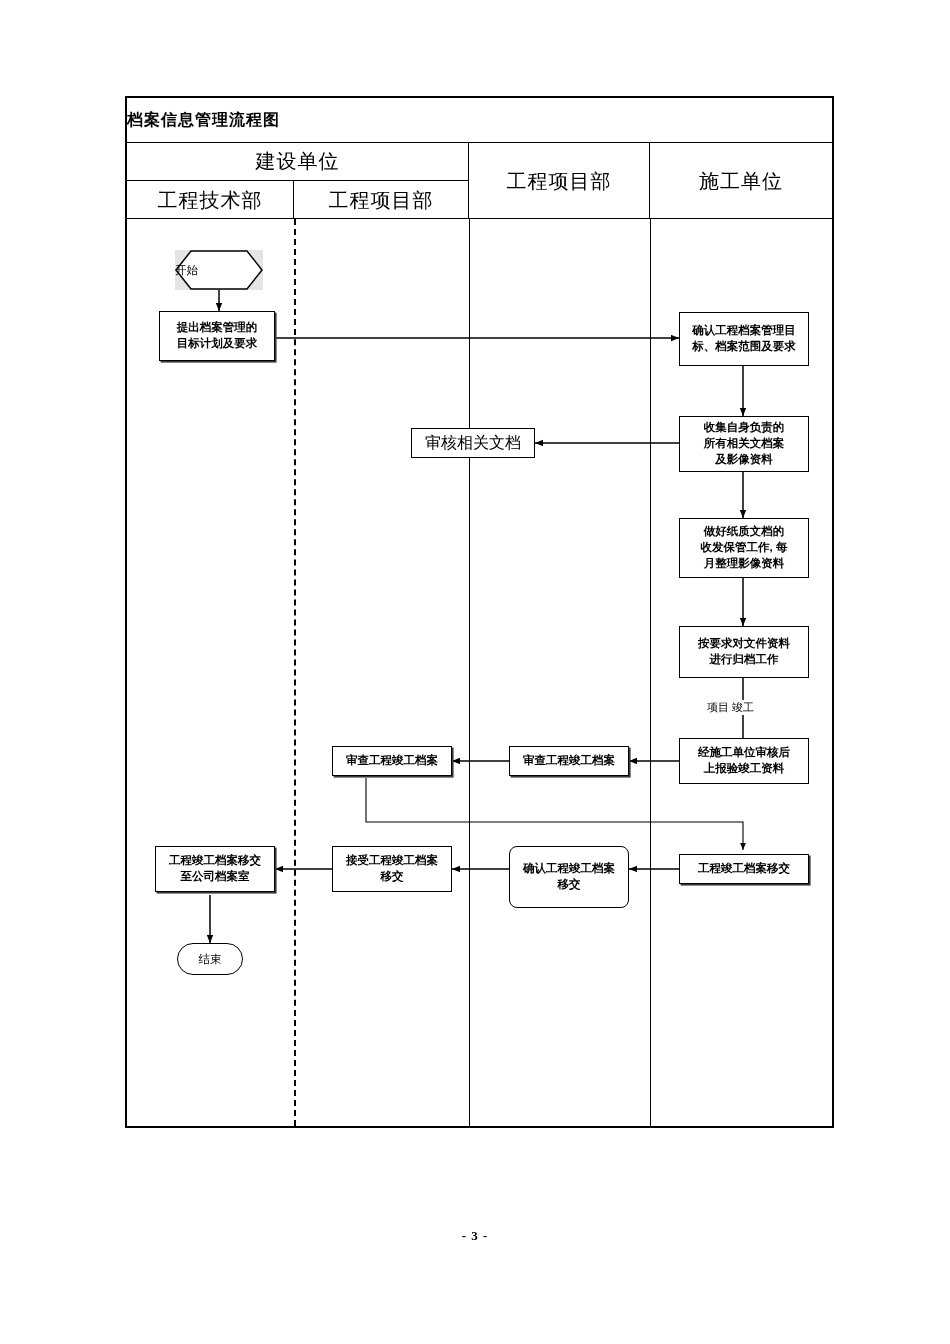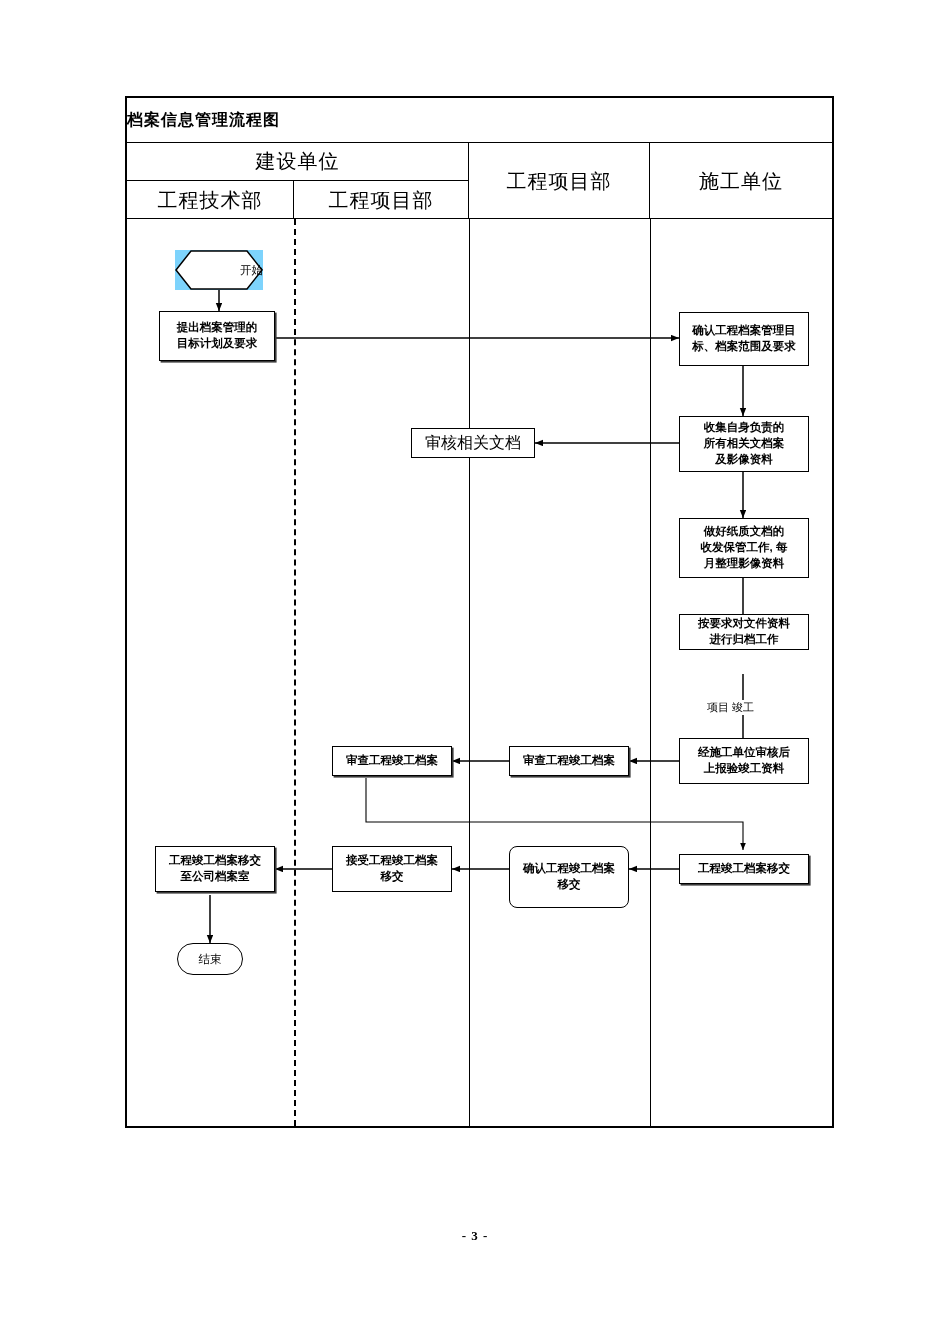--- a/index.html
+++ b/index.html
@@ -136,24 +136,24 @@
     font-weight: normal;
     font-size: 16px;
   }
   
   .node.shadowed {
     box-shadow: 1.6px 1.6px 0 0 #3a3a3a;
   }
 
   .hexnode {
     position: absolute;
-    background: #7dd3fc;
-    display: flex;
-    align-items: center;
-    justify-content: flex-end;
+    background: #e5e5e5;
+    display: flex;
+    align-items: center;
+    justify-content: flex-start;
     z-index: 5;
   }
   .hexnode svg { position: absolute; left: 0; top: 0; }
   .hexnode span {
     position: relative;
     font-size: 11.5px;
     font-family: "Liberation Sans", "DejaVu Sans", sans-serif;
     z-index: 2;
   }
 
@@ -283,21 +283,21 @@
   <div class="node shadowed" style="left:32px; top:213px; width:116px; height:50px;">提出档案管理的<br>目标计划及要求</div>
 
   <div class="node" style="left:552px; top:214px; width:130px; height:54px;">确认工程档案管理目<br>标、档案范围及要求</div>
 
   <div class="node" style="left:552px; top:318px; width:130px; height:56px;">收集自身负责的<br>所有相关文档案<br>及影像资料</div>
 
   <div class="node serif" style="left:284px; top:330px; width:124px; height:30px;">审核相关文档</div>
 
   <div class="node" style="left:552px; top:420px; width:130px; height:60px;">做好纸质文档的<br>收发保管工作, 每<br>月整理影像资料</div>
 
-  <div class="node" style="left:552px; top:516px; width:130px; height:36px;">按要求对文件资料<br>进行归档工作</div>
+  <div class="node" style="left:552px; top:528px; width:130px; height:52px;">按要求对文件资料<br>进行归档工作</div>
 
   <div class="node" style="left:552px; top:640px; width:130px; height:46px;">经施工单位审核后<br>上报验竣工资料</div>
 
   <div class="node shadowed" style="left:382px; top:648px; width:120px; height:30px;">审查工程竣工档案</div>
 
   <div class="node shadowed" style="left:205px; top:648px; width:120px; height:30px;">审查工程竣工档案</div>
 
   <div class="node shadowed" style="left:552px; top:756px; width:130px; height:30px;">工程竣工档案移交</div>
 
   <div class="node" style="left:382px; top:748px; width:120px; height:62px;border-radius:8px;">确认工程竣工档案<br>移交</div>

